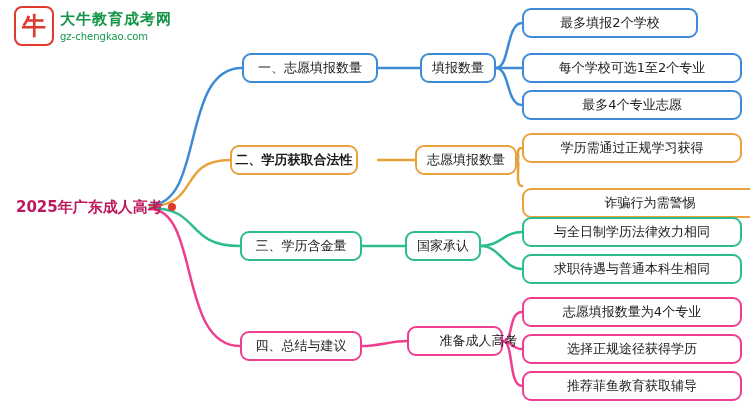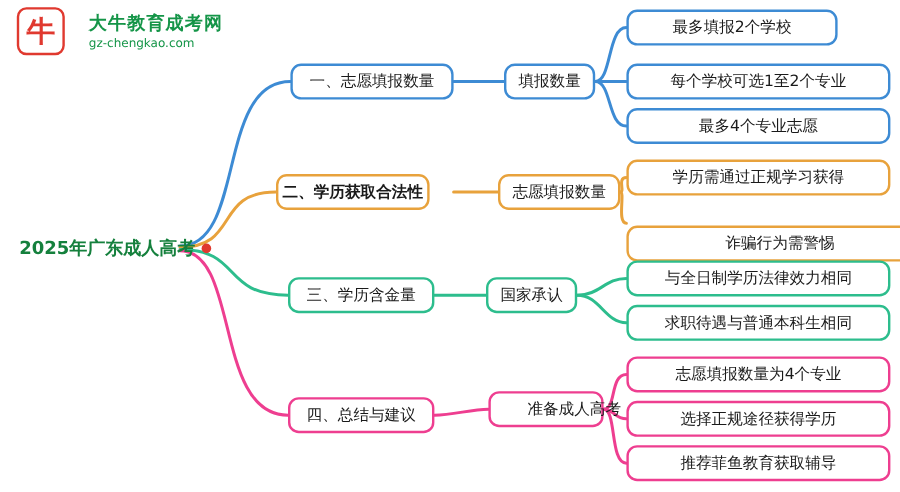--- a/index.html
+++ b/index.html
@@ -9,30 +9,30 @@
     font-family:"DejaVu Sans","Liberation Sans",sans-serif;
   }
   #wires { position:absolute; left:0; top:0; width:750px; height:410px; }
   .node {
     position:absolute; background:#fff; border:2.5px solid #888;
     border-radius:9px; display:flex; align-items:center; justify-content:center;
     font-size:13px; color:#1a1a1a; font-weight:500; white-space:nowrap; z-index:2;
   }
   .root {
     position:absolute; left:16px; top:196px; height:22px; display:flex;
-    align-items:center; font-size:15px; font-weight:700; color:#15803d; z-index:2;
+    align-items:center; font-size:15px; font-weight:700; color:#be185d; z-index:2;
   }
   .root-dot { width:8px; height:8px; border-radius:50%; margin-left:5px; }
   .logo { position:absolute; left:14px; top:6px; display:flex; align-items:center; z-index:2; }
   .logo-icon {
     width:40px; height:40px; border:2px solid; border-radius:8px;
     display:flex; align-items:center; justify-content:center;
     font-size:24px; font-weight:700; background:#fff;
   }
-  .logo-text { margin-left:20px; display:flex; flex-direction:column; }
+  .logo-text { margin-left:6px; display:flex; flex-direction:column; }
   .logo-title { font-size:15px; font-weight:700; letter-spacing:1px; }
   .logo-sub { font-size:10px; margin-top:2px; }
 </style>
 </head>
 <body>
 
 <svg id="wires" viewBox="0 0 750 410" fill="none">
 
   <path d="M150,205 C205,205 180,68 242,68" stroke-width="2.5" stroke-linecap="round" style="stroke: rgb(61, 139, 212);"></path>
   <path d="M378,68 C394,68 404,68 420,68" stroke-width="2.5" stroke-linecap="round" style="stroke: rgb(61, 139, 212);"></path>

